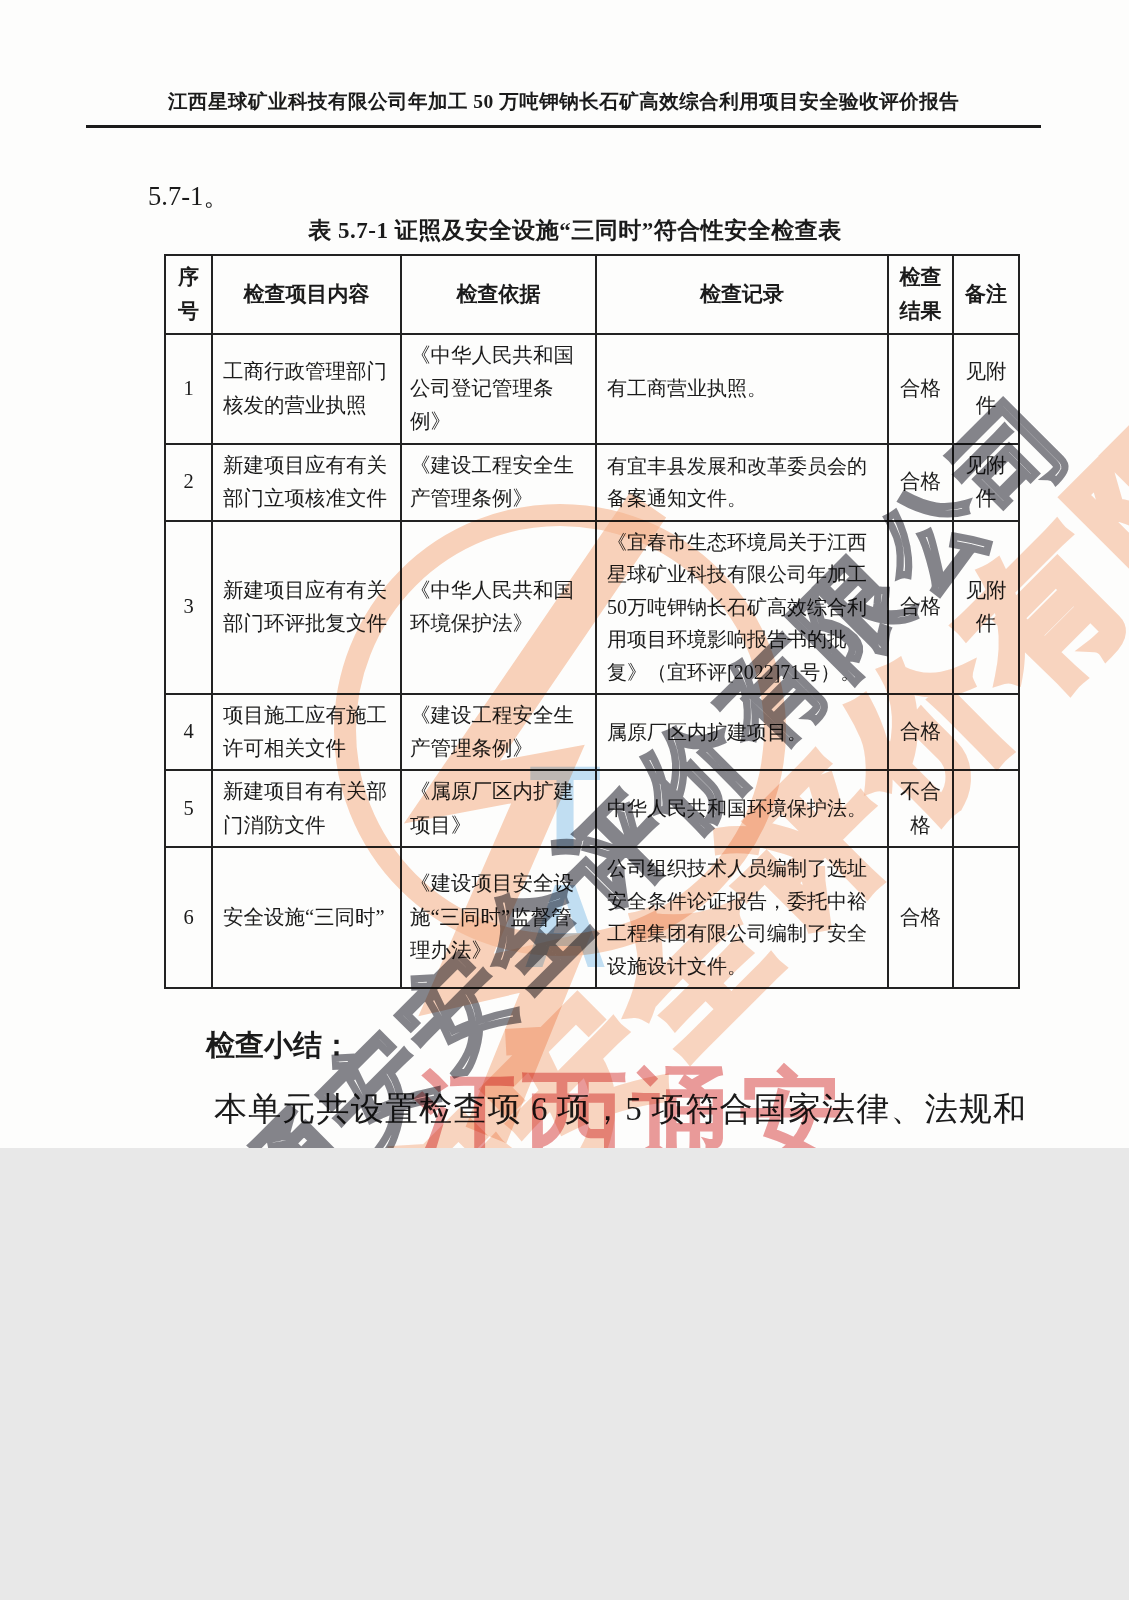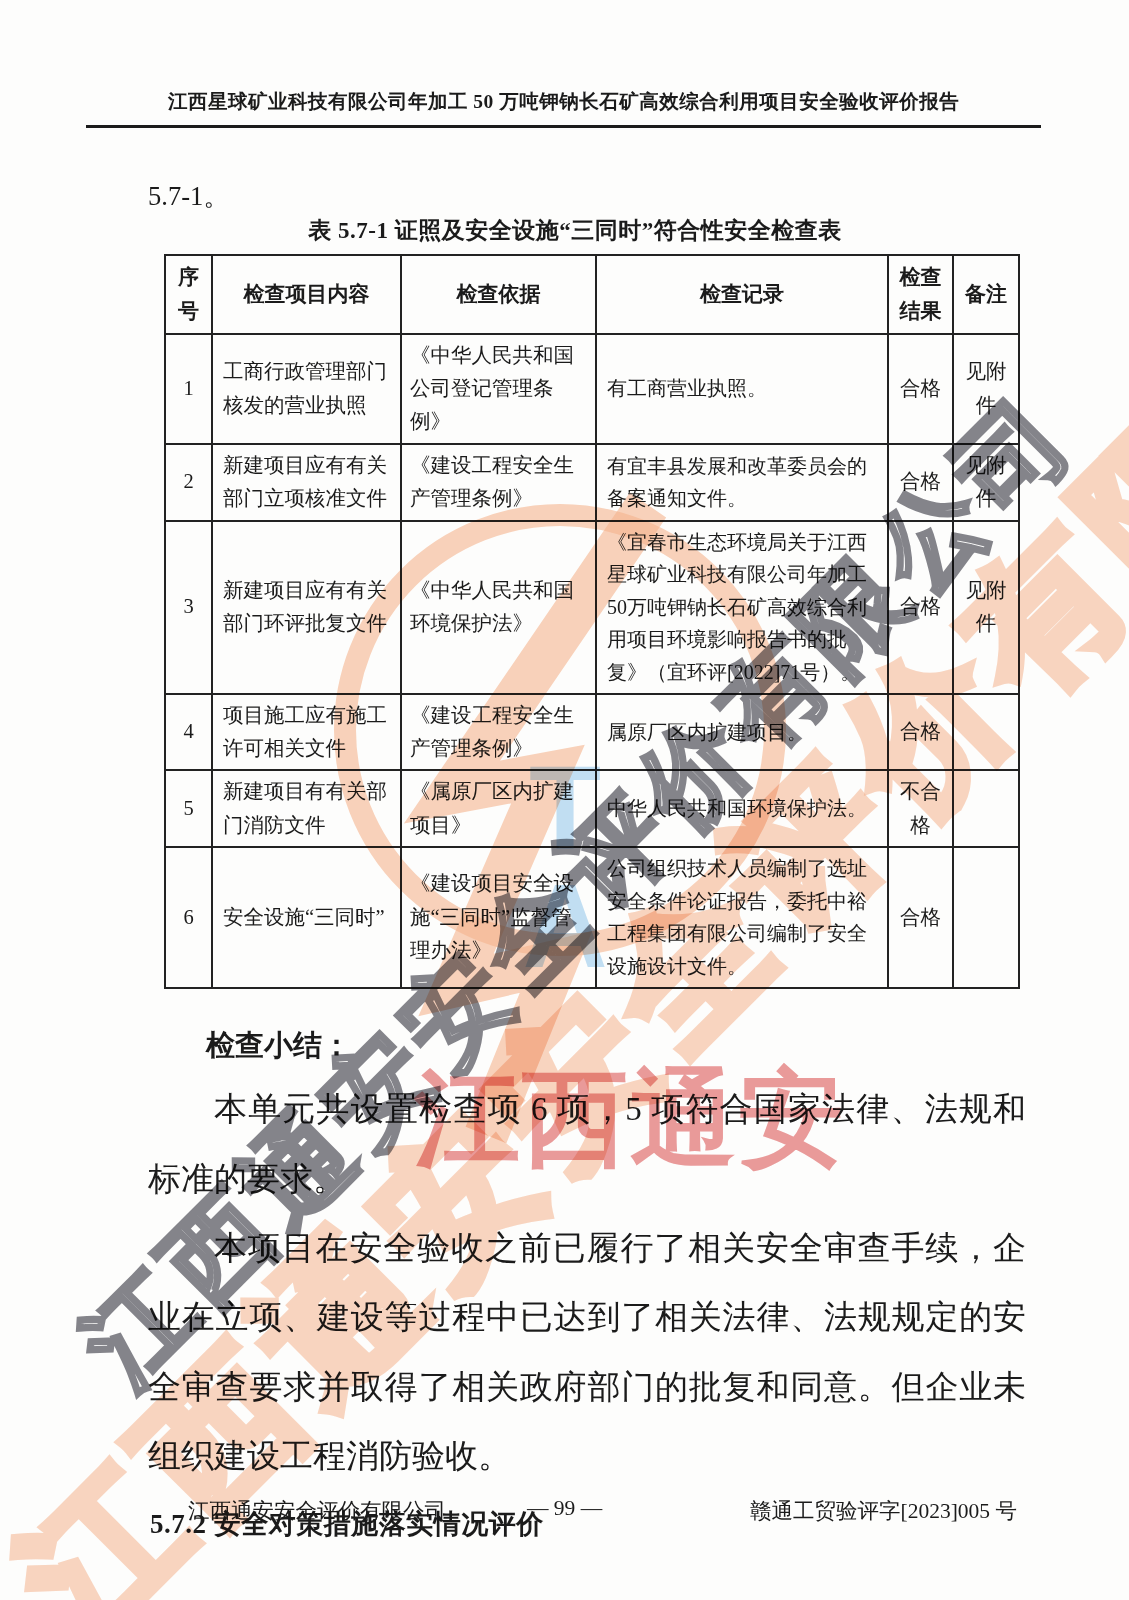--- a/index.html
+++ b/index.html
@@ -1,20 +1,20 @@
 <!DOCTYPE html>
 <html><head>
 <meta charset="utf-8">
 <style>
   * { margin: 0; padding: 0; box-sizing: border-box; }
   html, body { background: #e8e8e8; }
   .page {
     position: relative;
     width: 1129px;
-    height: 1600px;
+    height: 1148px;
     margin: 0 auto;
     background: #fdfdfc;
     overflow: hidden;
     font-family: "Liberation Serif", "DejaVu Serif", serif;
     color: #1b1b1b;
     padding-left: 33px;
   }
 
   
   .doc-header {

